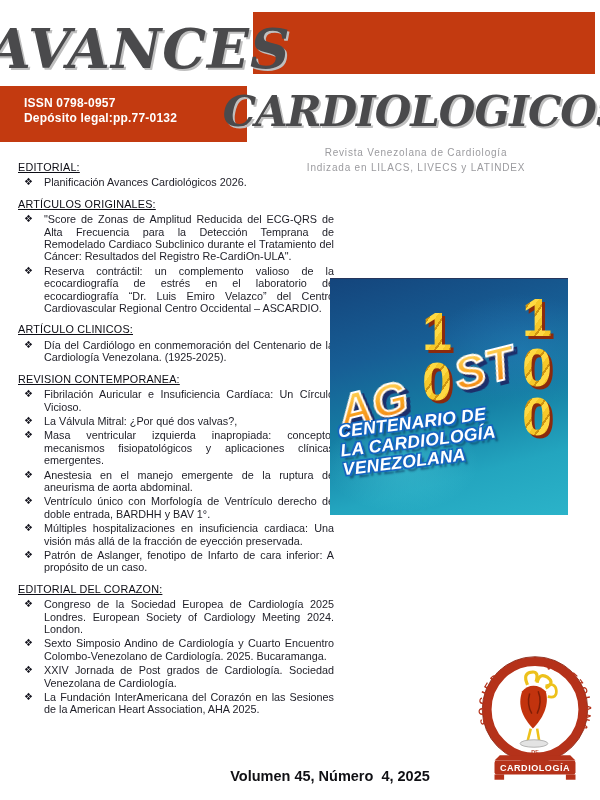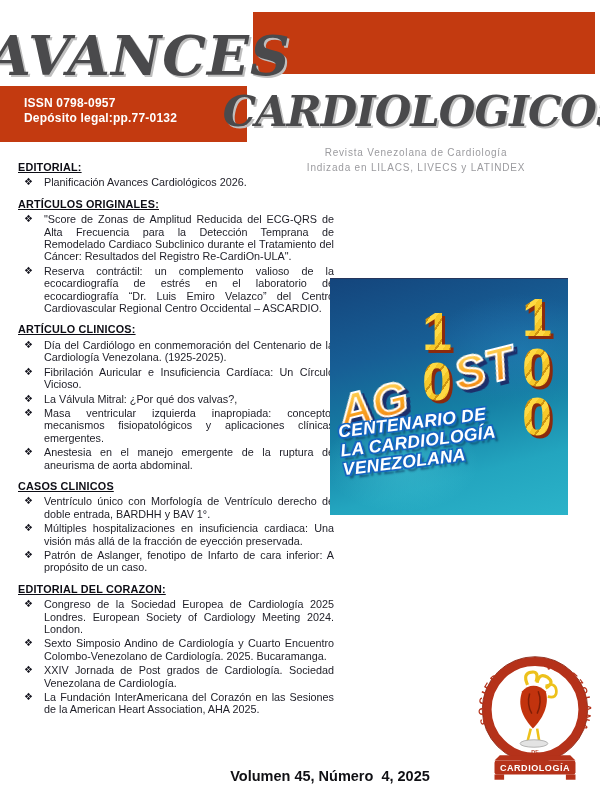--- a/index.html
+++ b/index.html
@@ -1,38 +1,38 @@
 <!DOCTYPE html>
 <html><head>
 <meta charset="utf-8">
 <style>
   html,body{margin:0;padding:0;background:#ffffff;}
   .page{position:relative;width:600px;height:800px;background:#fff;overflow:hidden;
         font-family:"Liberation Sans",sans-serif;}
 
   
   .red-block-top{position:absolute;left:253px;top:12px;width:342px;height:62px;background:#c33a10;}
-  .title-avances{position:absolute;left:22px;top:15px;width:235px;height:80px;z-index:2;
+  .title-avances{position:absolute;left:22px;top:8px;width:235px;height:80px;z-index:2;
     display:flex;align-items:center;justify-content:center;
     font-family:"DejaVu Serif",serif;font-style:italic;font-weight:900;font-size:55px;
     color:#4a4a4c;letter-spacing:1px;text-shadow:2px 2px 0 #bfbfbf;}
   .red-bar-issn{position:absolute;left:0;top:86px;width:247px;height:56px;background:#c33a10;
     color:#fff;box-sizing:border-box;padding:10px 0 0 24px;}
   .issn-line{font-weight:bold;font-size:12px;line-height:15px;letter-spacing:0.2px;}
   .title-cardiologicos{position:absolute;left:250px;top:76px;width:348px;height:70px;z-index:2;
     display:flex;align-items:center;justify-content:center;
     font-family:"DejaVu Serif",serif;font-style:italic;font-weight:900;font-size:42px;
     color:#4a4a4c;letter-spacing:-1px;text-shadow:2px 2px 0 #bfbfbf;}
   .journal-subtitle{position:absolute;left:240px;top:146px;width:352px;text-align:center;
     color:#9b9b9f;font-size:10px;line-height:14.5px;letter-spacing:0.8px;}
 
   
   .toc{position:absolute;left:18px;top:161px;width:316px;font-size:10.8px;line-height:12.4px;
        color:#1d1d26;}
-  .toc-h{font-weight:bold;text-decoration:underline;color:#0c0c14;margin:9px 8px 3px 0;letter-spacing:0.2px;}
+  .toc-h{font-weight:normal;text-decoration:underline;color:#0c0c14;margin:9px 8px 3px 0;letter-spacing:0.2px;}
   .toc-section:first-child .toc-h{margin-top:0;}
   .toc-item{display:flex;margin-bottom:2px;}
   .bullet{flex:0 0 13px;margin-left:6px;margin-right:7px;font-size:10px;
           font-family:"DejaVu Sans",sans-serif;color:#15151f;}
   .item-text{flex:1;text-align:justify;text-align-last:left;}
 
   
   .volume-line{position:absolute;left:30px;top:768px;width:600px;text-align:center;
     font-weight:bold;font-size:14.5px;color:#101014;white-space:pre;}
 
@@ -111,40 +111,40 @@
 
     <div class="toc-section">
       <div class="toc-h">ARTÍCULO CLINICOS:</div>
       <div class="toc-item">
         <span class="bullet">❖</span>
         <span class="item-text">Día del Cardiólogo en conmemoración del Centenario de la Cardiología Venezolana.   (1925-2025).</span>
       </div>
     </div>
 
     <div class="toc-section">
+      <div class="toc-h">REVISION CONTEMPORANEA:</div>
       <div class="toc-item">
         <span class="bullet">❖</span>
         <span class="item-text">Fibrilación Auricular e Insuficiencia Cardíaca: Un Círculo Vicioso.</span>
       </div>
       <div class="toc-item">
         <span class="bullet">❖</span>
         <span class="item-text">La Válvula Mitral: ¿Por qué dos valvas?,</span>
       </div>
       <div class="toc-item">
         <span class="bullet">❖</span>
         <span class="item-text">Masa ventricular izquierda inapropiada: concepto, mecanismos fisiopatológicos y aplicaciones clínicas emergentes.</span>
       </div>
       <div class="toc-item">
         <span class="bullet">❖</span>
         <span class="item-text">Anestesia en el manejo emergente de la ruptura de aneurisma de aorta abdominal.</span>
       </div>
     </div>
 
     <div class="toc-section">
-      <div class="toc-h">CASOS CLINICOS</div>
       <div class="toc-item">
         <span class="bullet">❖</span>
         <span class="item-text">Ventrículo único con Morfología de Ventrículo derecho de doble entrada, BARDHH y BAV 1°.</span>
       </div>
       <div class="toc-item">
         <span class="bullet">❖</span>
         <span class="item-text">Múltiples hospitalizaciones en insuficiencia cardiaca: Una visión más allá de la fracción de eyección preservada.</span>
       </div>
       <div class="toc-item">
         <span class="bullet">❖</span>

